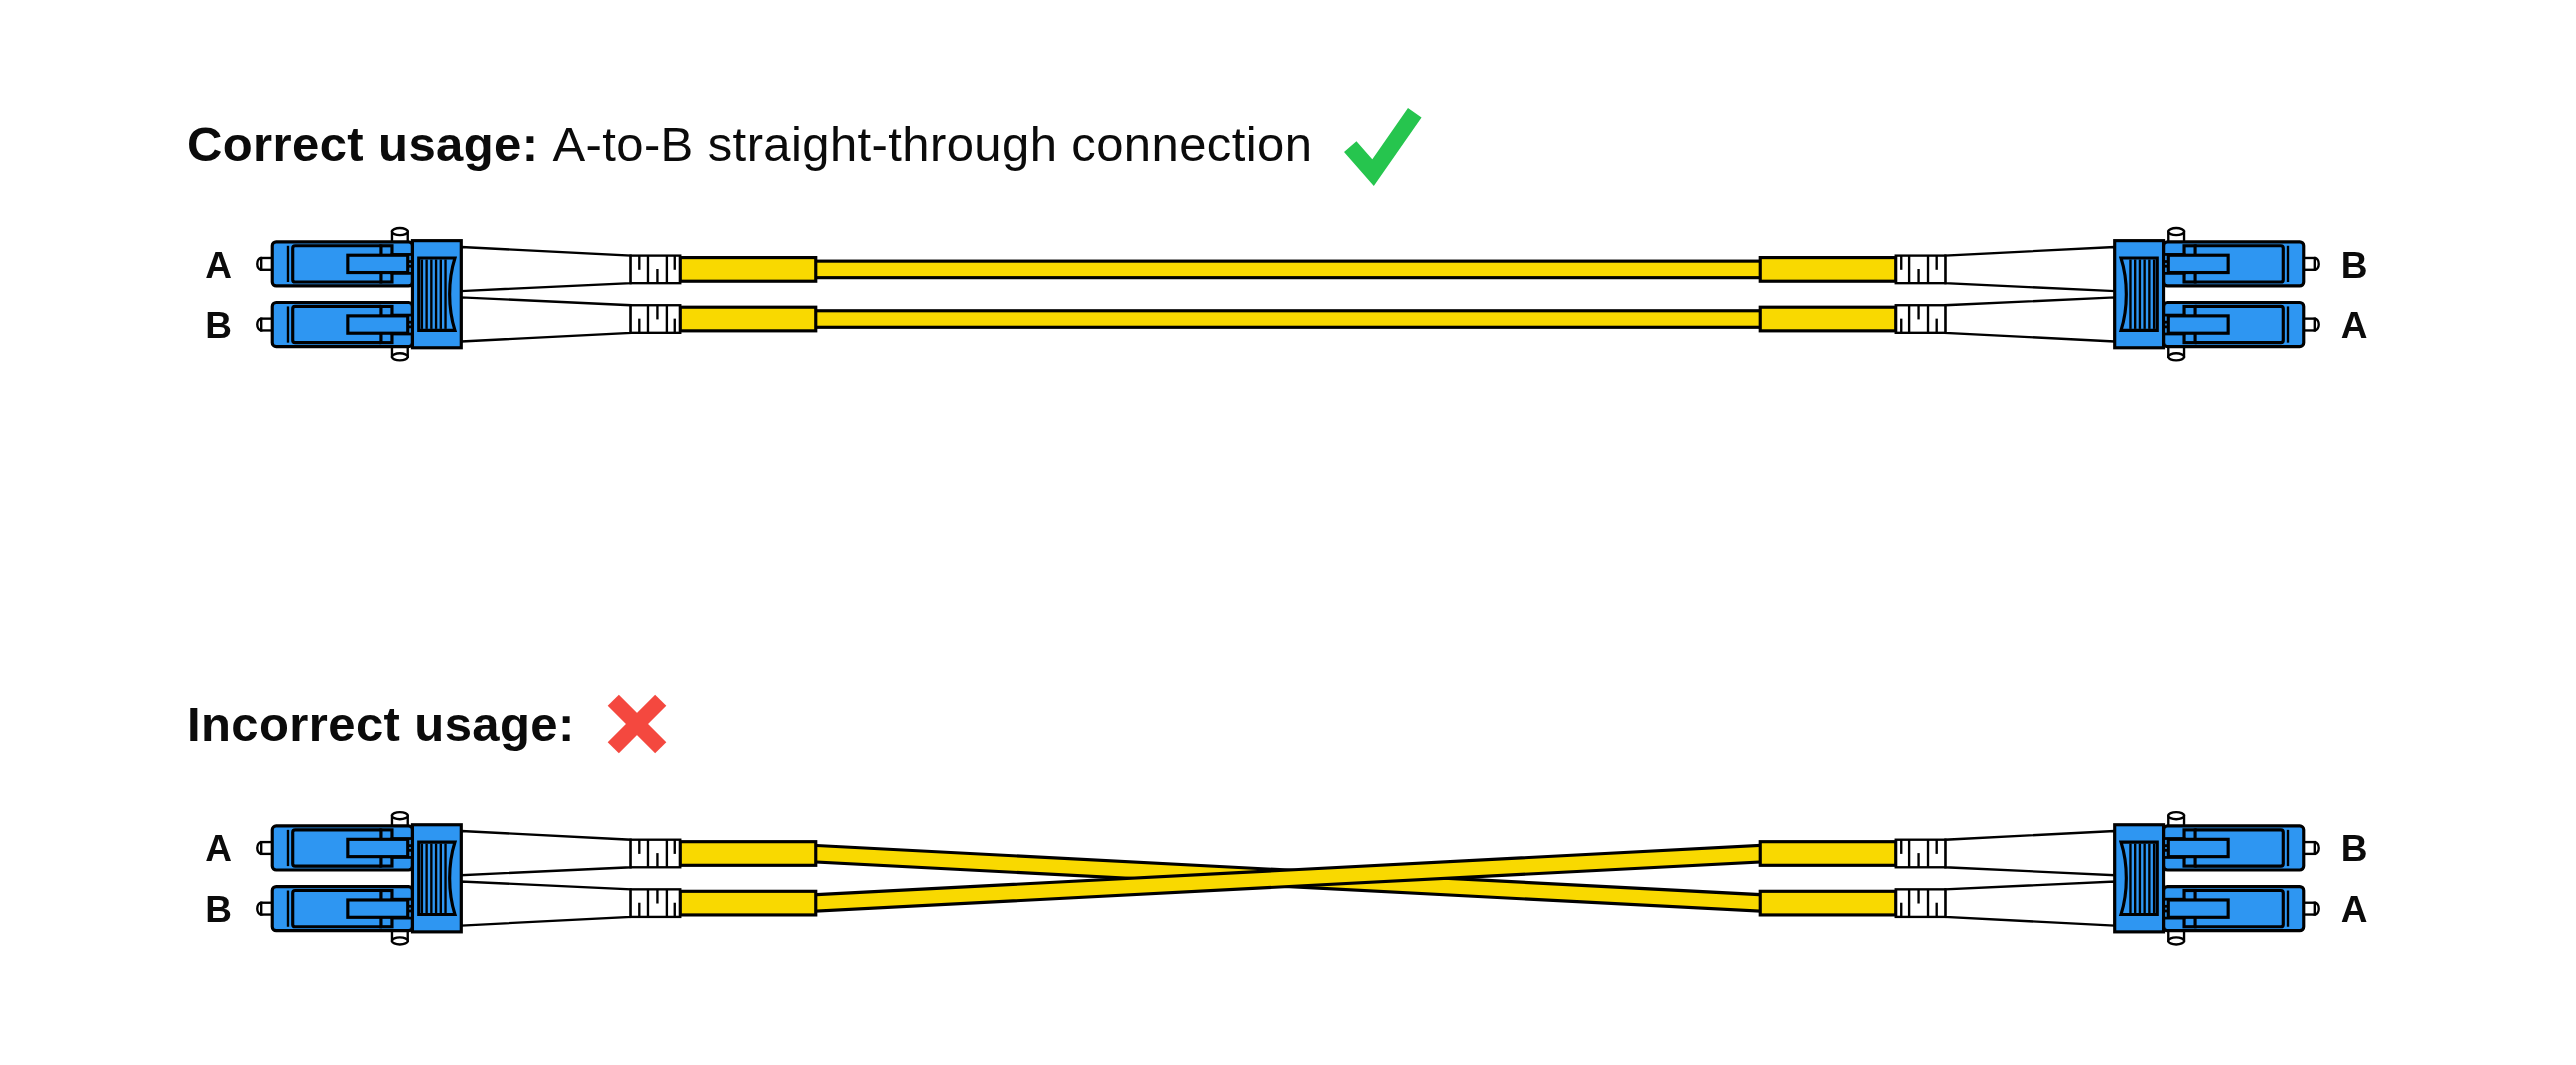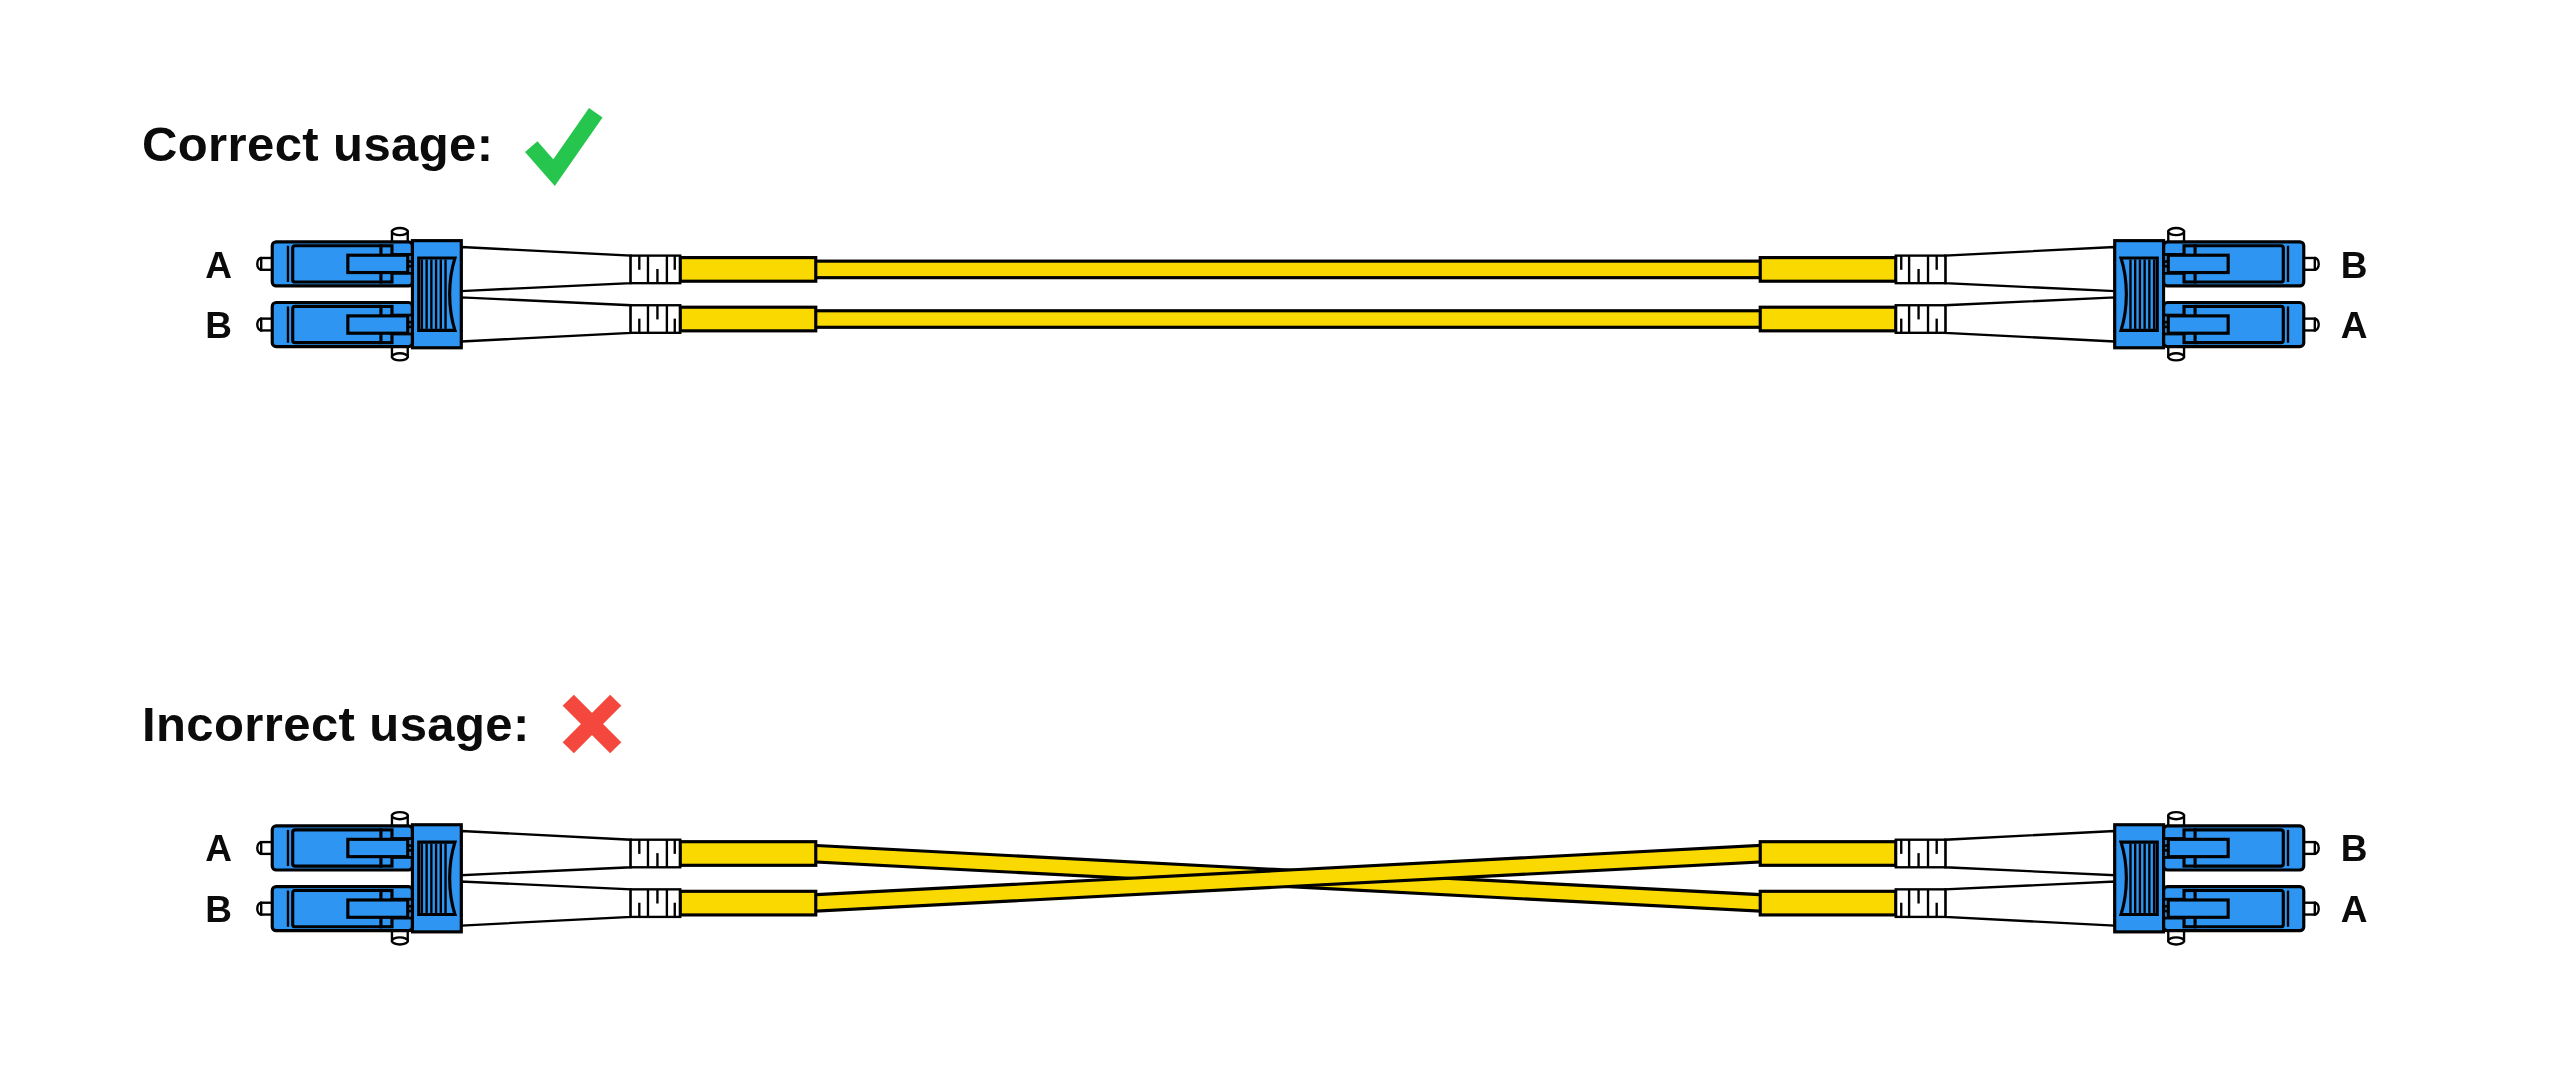--- a/index.html
+++ b/index.html
@@ -21,20 +21,21 @@
   .heading {
     position: absolute;
     display: flex;
     align-items: center;
     gap: 14px;
     height: 85px;
     font-size: 49px;
     letter-spacing: 0.4px;
     color: var(--text-black, #0b0b0b);
     white-space: nowrap;
+    margin-left: 45px;
   }
   .heading .bold { font-weight: 700; }
   .heading svg.mark { margin-left: 14px; flex: 0 0 auto; }
 
   
   .blue   { fill: var(--connector-blue, #2E96F2); stroke: var(--outline-black, #000); stroke-width: 4; }
   .blue-t { fill: var(--connector-blue, #2E96F2); stroke: var(--outline-black, #000); stroke-width: 3.5; }
   .white  { fill: #ffffff; stroke: var(--outline-black, #000); stroke-width: 3; }
   .yellow { fill: var(--cable-yellow, #F9D900); stroke: var(--outline-black, #000); stroke-width: 4; }
   .hollow { fill: none; stroke: var(--outline-black, #000); stroke-width: 4; }
@@ -122,20 +123,21 @@
       <use href="#lc-end" transform="translate(2924,1115) scale(-1,1)"></use>
       <text x="277" y="1093.5" class="lbl">A</text>
       <text x="277" y="1170.5" class="lbl">B</text>
       <text x="2988" y="1093.5" class="lbl">B</text>
       <text x="2988" y="1170.5" class="lbl">A</text>
     </g>
   </svg>
 
   <div class="heading" style="left:142px; top:101px;">
     <span class="bold">Correct usage:</span>
+    <span>A-to-B straight-through connection</span>
     <svg class="mark" width="85" height="85" viewBox="0 0 108 108">
       <polyline points="13,58 42,91 95,15" fill="none" stroke="var(--check-green, #26C54E)" stroke-width="21"></polyline>
     </svg>
   </div>
 
   <div class="heading" style="left:142px; top:681px;">
     <span class="bold">Incorrect usage:</span>
     <svg class="mark" width="68" height="68" viewBox="0 0 86 86">
       <line x1="13" y1="13" x2="73" y2="73" stroke="var(--cross-red, #F4483F)" stroke-width="20"></line>
       <line x1="73" y1="13" x2="13" y2="73" stroke="var(--cross-red, #F4483F)" stroke-width="20"></line>

